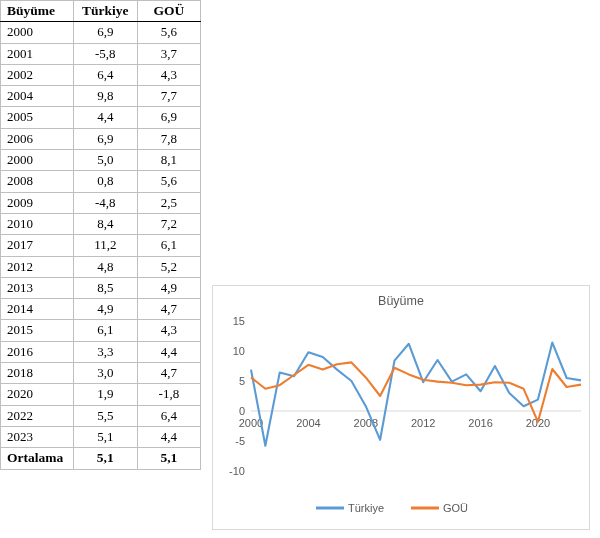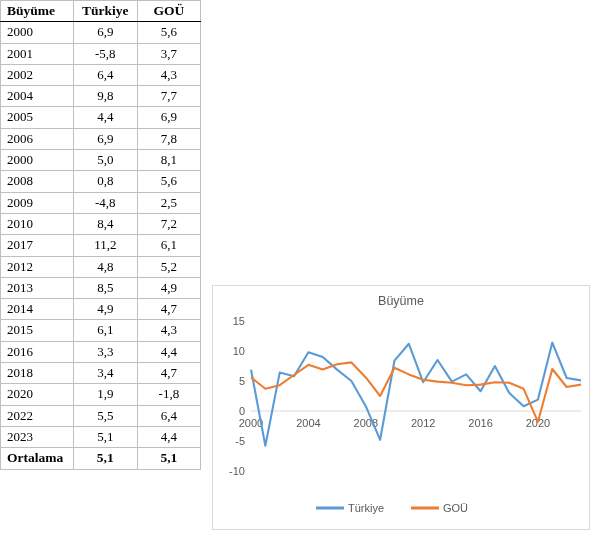--- a/index.html
+++ b/index.html
@@ -175,21 +175,21 @@
         <td class="col-val">6,1</td>
         <td class="col-val">4,3</td>
       </tr>
       <tr>
         <td class="col-year">2016</td>
         <td class="col-val">3,3</td>
         <td class="col-val">4,4</td>
       </tr>
       <tr>
         <td class="col-year">2018</td>
-        <td class="col-val">3,4</td>
+        <td class="col-val">3,0</td>
         <td class="col-val">4,7</td>
       </tr>
       <tr>
         <td class="col-year">2020</td>
         <td class="col-val">1,9</td>
         <td class="col-val">-1,8</td>
       </tr>
       <tr>
         <td class="col-year">2022</td>
         <td class="col-val">5,5</td>

